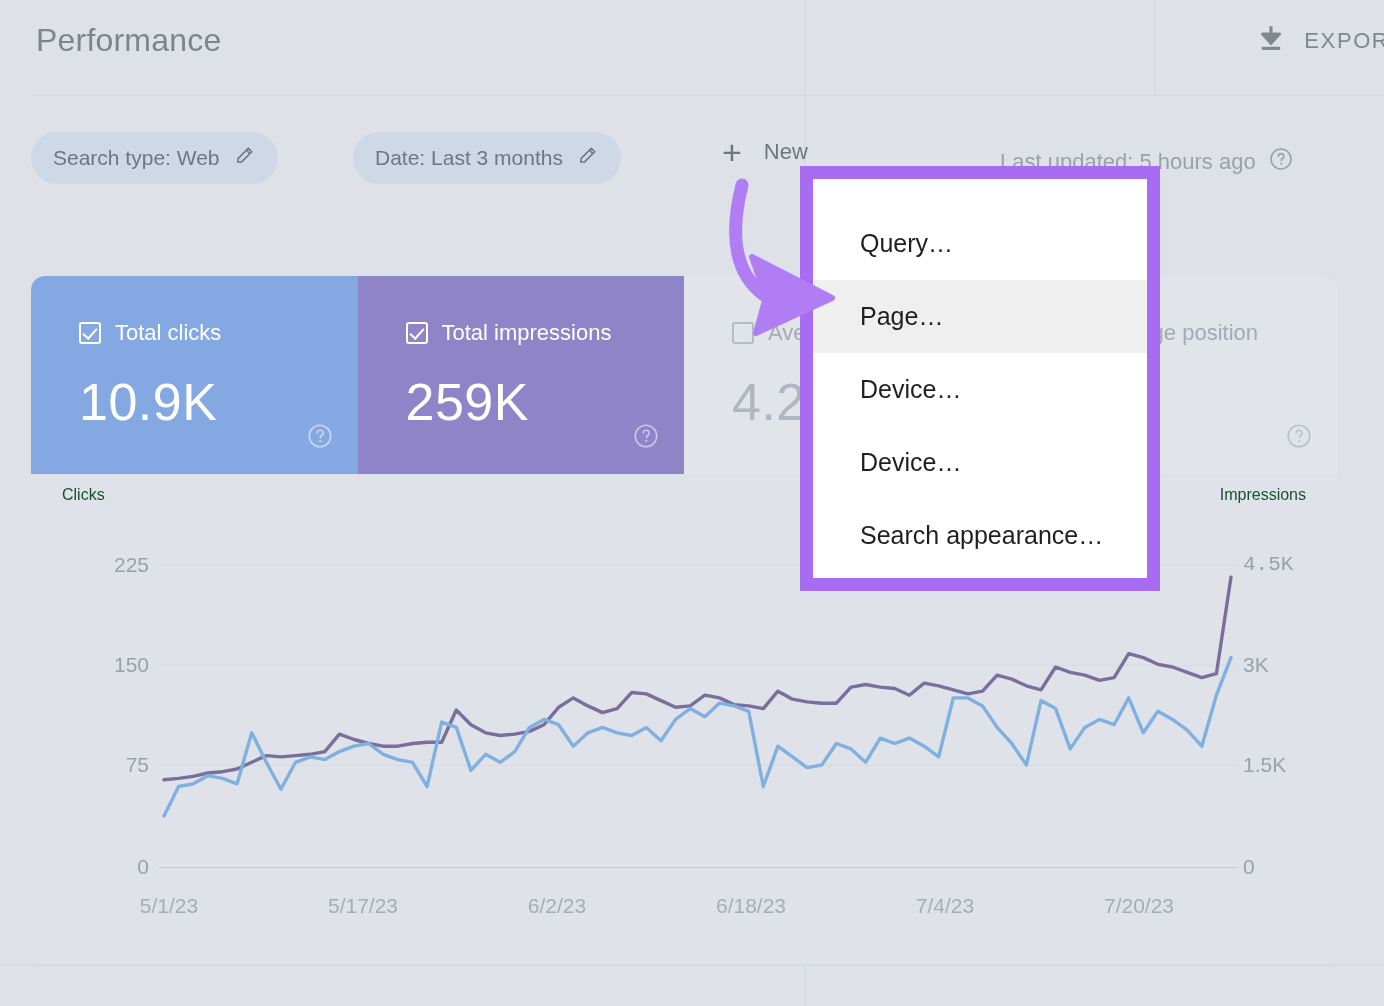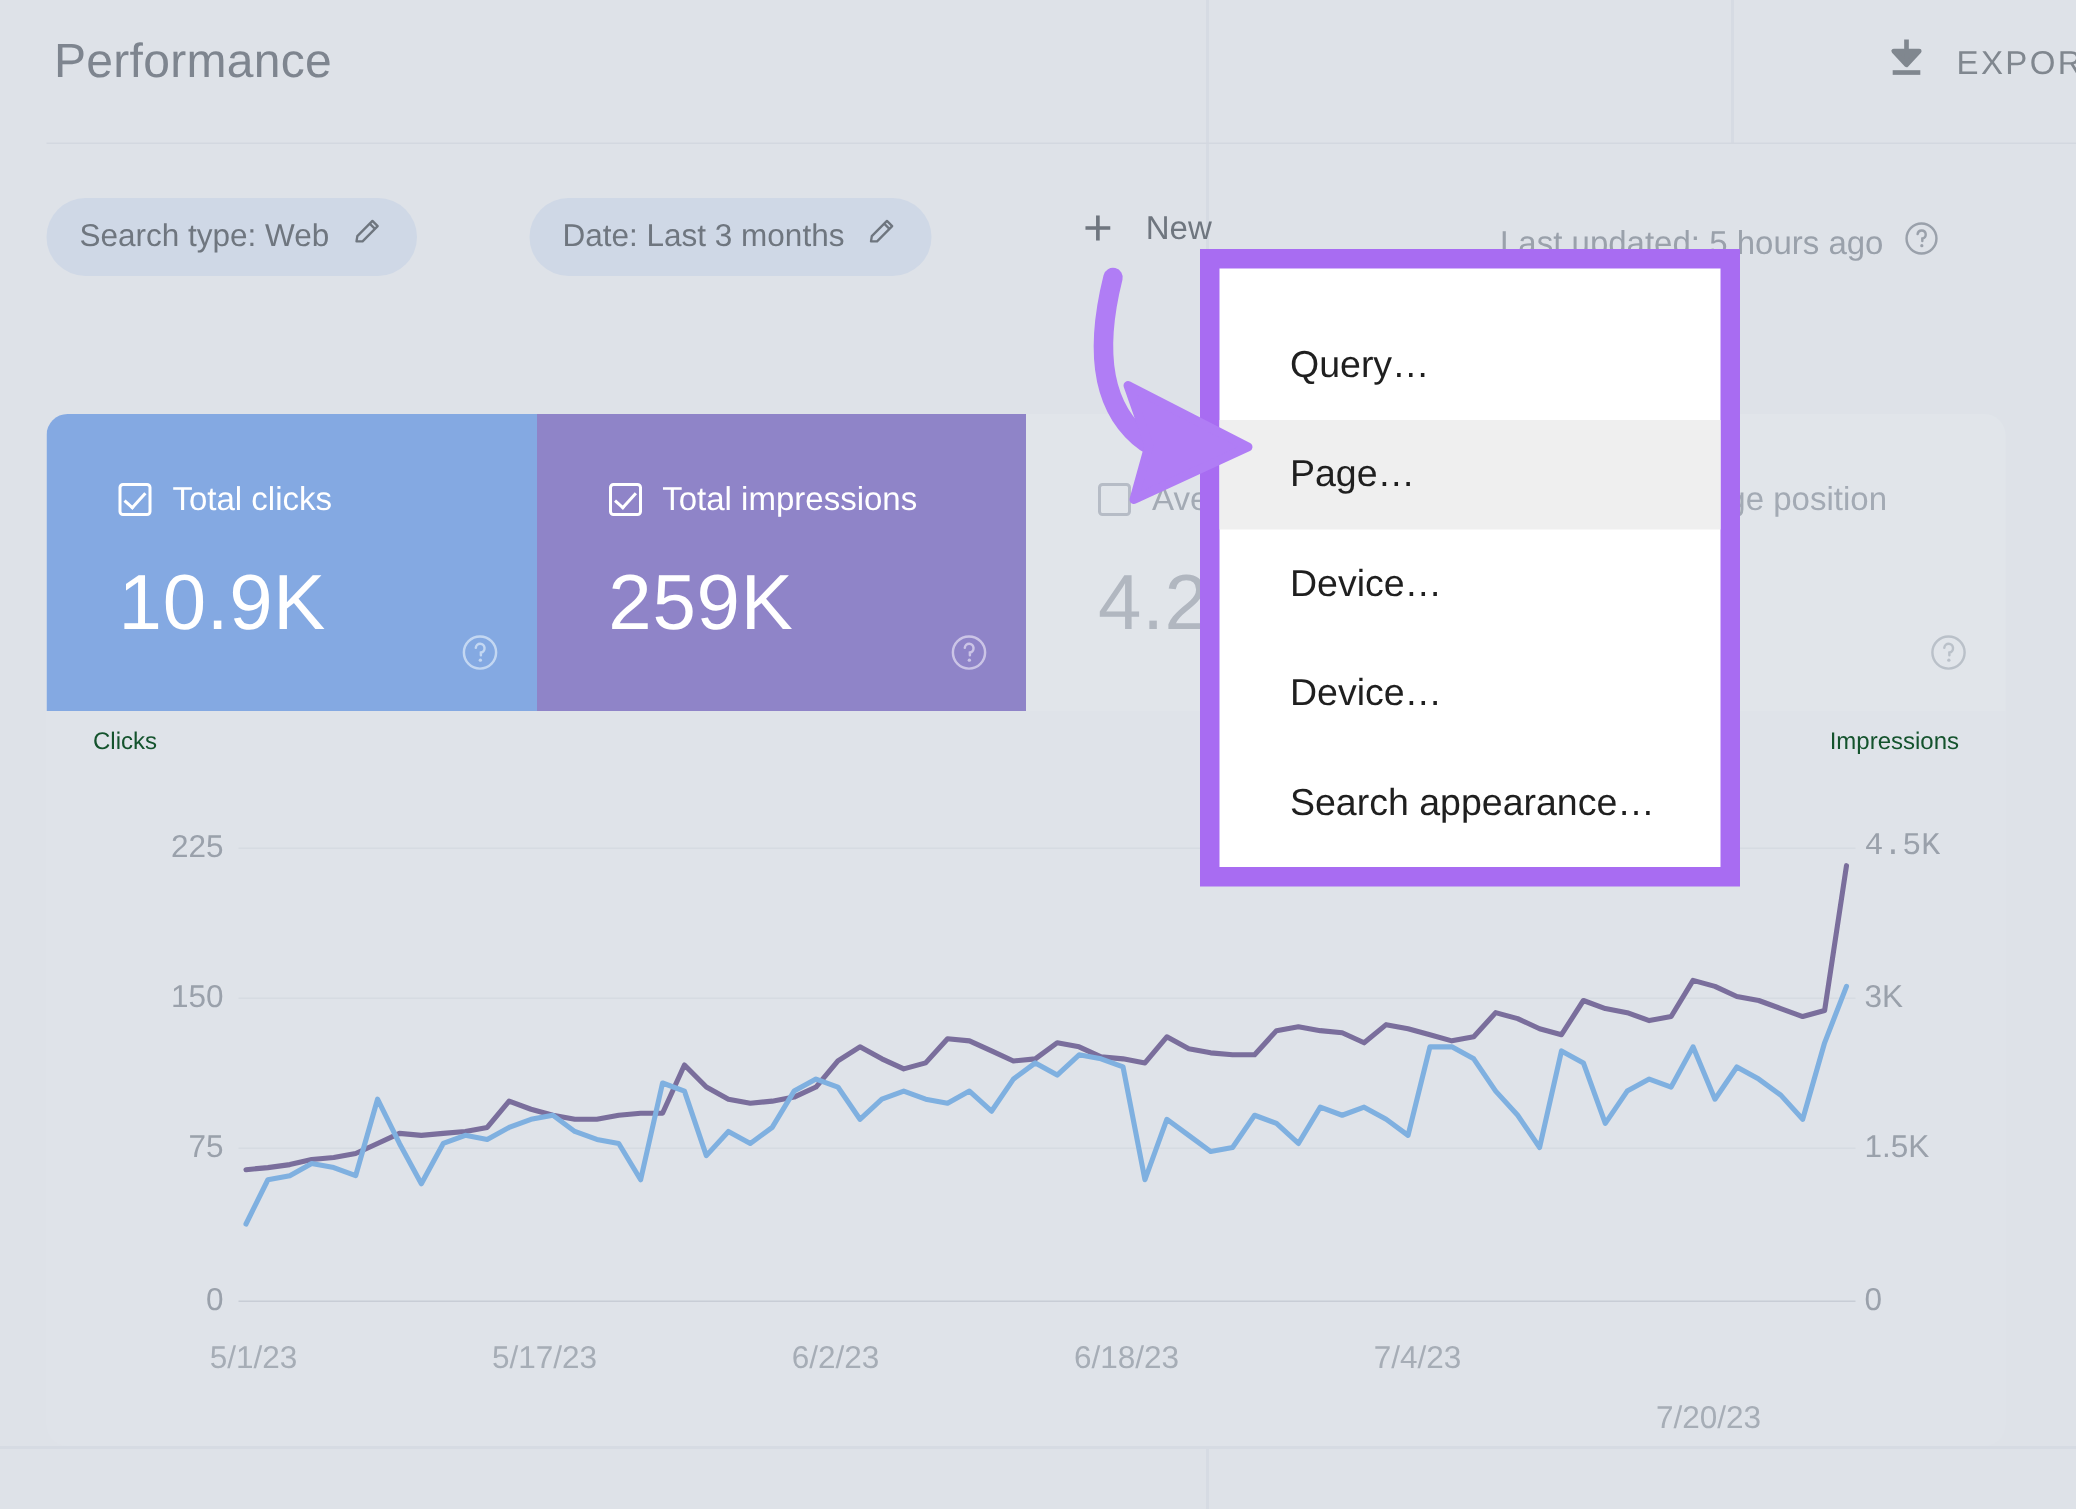--- a/index.html
+++ b/index.html
@@ -249,21 +249,21 @@
     <div class="ytick r" style="left:1212px;top:79px;width:90px;font-family:Liberation Mono, monospace;">4.5K</div>
     <div class="ytick r" style="left:1212px;top:179px;width:90px;">3K</div>
     <div class="ytick r" style="left:1212px;top:279px;width:90px;">1.5K</div>
     <div class="ytick r" style="left:1212px;top:381px;width:90px;">0</div>
 
     <div class="xtick" style="left:78px;top:420px;width:120px;">5/1/23</div>
     <div class="xtick" style="left:272px;top:420px;width:120px;">5/17/23</div>
     <div class="xtick" style="left:466px;top:420px;width:120px;">6/2/23</div>
     <div class="xtick" style="left:660px;top:420px;width:120px;">6/18/23</div>
     <div class="xtick" style="left:854px;top:420px;width:120px;">7/4/23</div>
-    <div class="xtick" style="left:1048px;top:420px;width:120px;margin-top:40px;">7/20/23</div>
+    <div class="xtick" style="left:1048px;top:420px;width:120px;">7/20/23</div>
 
     <svg class="plot" width="1306" height="450" viewBox="0 0 1306 450">
       <polyline id="series-impressions" fill="none" stroke="#7a6e9c" stroke-width="3.4" stroke-linejoin="round" stroke-linecap="round" points="133.0,305.8 147.6,304.4 162.2,302.4 176.8,299.0 191.5,297.7 206.1,295.0 220.7,288.3 235.3,281.6 249.9,282.9 264.5,281.6 279.2,280.3 293.8,277.6 308.4,260.1 323.0,265.5 337.6,269.5 352.2,272.2 366.9,272.2 381.5,269.5 396.1,268.2 410.7,268.2 425.3,236.0 439.9,250.7 454.6,258.8 469.2,261.5 483.8,260.1 498.4,257.4 513.0,250.7 527.6,233.3 542.3,223.9 556.9,231.9 571.5,238.6 586.1,234.6 600.7,218.5 615.3,219.9 630.0,226.6 644.6,233.3 659.2,231.9 673.8,221.2 688.4,223.9 703.0,230.6 717.7,231.9 732.3,234.6 746.9,217.2 761.5,225.2 776.1,227.9 790.7,229.2 805.4,229.2 820.0,213.1 834.6,210.5 849.2,213.1 863.8,214.5 878.4,221.2 893.1,209.1 907.7,211.8 922.3,215.8 936.9,219.9 951.5,217.2 966.1,201.1 980.8,205.1 995.4,211.8 1010.0,215.8 1024.6,193.0 1039.2,198.4 1053.8,201.1 1068.5,206.4 1083.1,203.7 1097.7,179.6 1112.3,183.6 1126.9,190.3 1141.5,193.0 1156.2,198.4 1170.8,203.7 1185.4,199.7 1200.0,103.1"></polyline>
       <polyline id="series-clicks" fill="none" stroke="#7fb0e0" stroke-width="3.4" stroke-linejoin="round" stroke-linecap="round" points="133.0,342.0 147.6,312.5 162.2,309.8 176.8,301.7 191.5,304.4 206.1,309.8 220.7,258.8 235.3,288.3 249.9,315.2 264.5,288.3 279.2,282.9 293.8,285.6 308.4,277.6 323.0,272.2 337.6,269.5 352.2,280.3 366.9,285.6 381.5,288.3 396.1,312.5 410.7,248.0 425.3,253.4 439.9,296.4 454.6,280.3 469.2,288.3 483.8,277.6 498.4,253.4 513.0,245.4 527.6,250.7 542.3,272.2 556.9,258.8 571.5,253.4 586.1,258.8 600.7,261.5 615.3,253.4 630.0,266.8 644.6,245.4 659.2,234.6 673.8,242.7 688.4,229.2 703.0,231.9 717.7,237.3 732.3,312.5 746.9,272.2 761.5,282.9 776.1,293.7 790.7,291.0 805.4,269.5 820.0,274.9 834.6,288.3 849.2,264.1 863.8,269.5 878.4,264.1 893.1,272.2 907.7,282.9 922.3,223.9 936.9,223.9 951.5,231.9 966.1,253.4 980.8,269.5 995.4,291.0 1010.0,226.6 1024.6,234.6 1039.2,274.9 1053.8,253.4 1068.5,245.4 1083.1,250.7 1097.7,223.9 1112.3,258.8 1126.9,237.3 1141.5,245.4 1156.2,256.1 1170.8,272.2 1185.4,221.2 1200.0,183.6"></polyline>
     </svg>
   </div>
 
   <div class="arrow">
     <svg width="160" height="190" viewBox="0 0 160 190">
       <path d="M42 30 C30 78 34 118 64 140" fill="none" stroke="#b07df5" stroke-width="13" stroke-linecap="round"></path>

